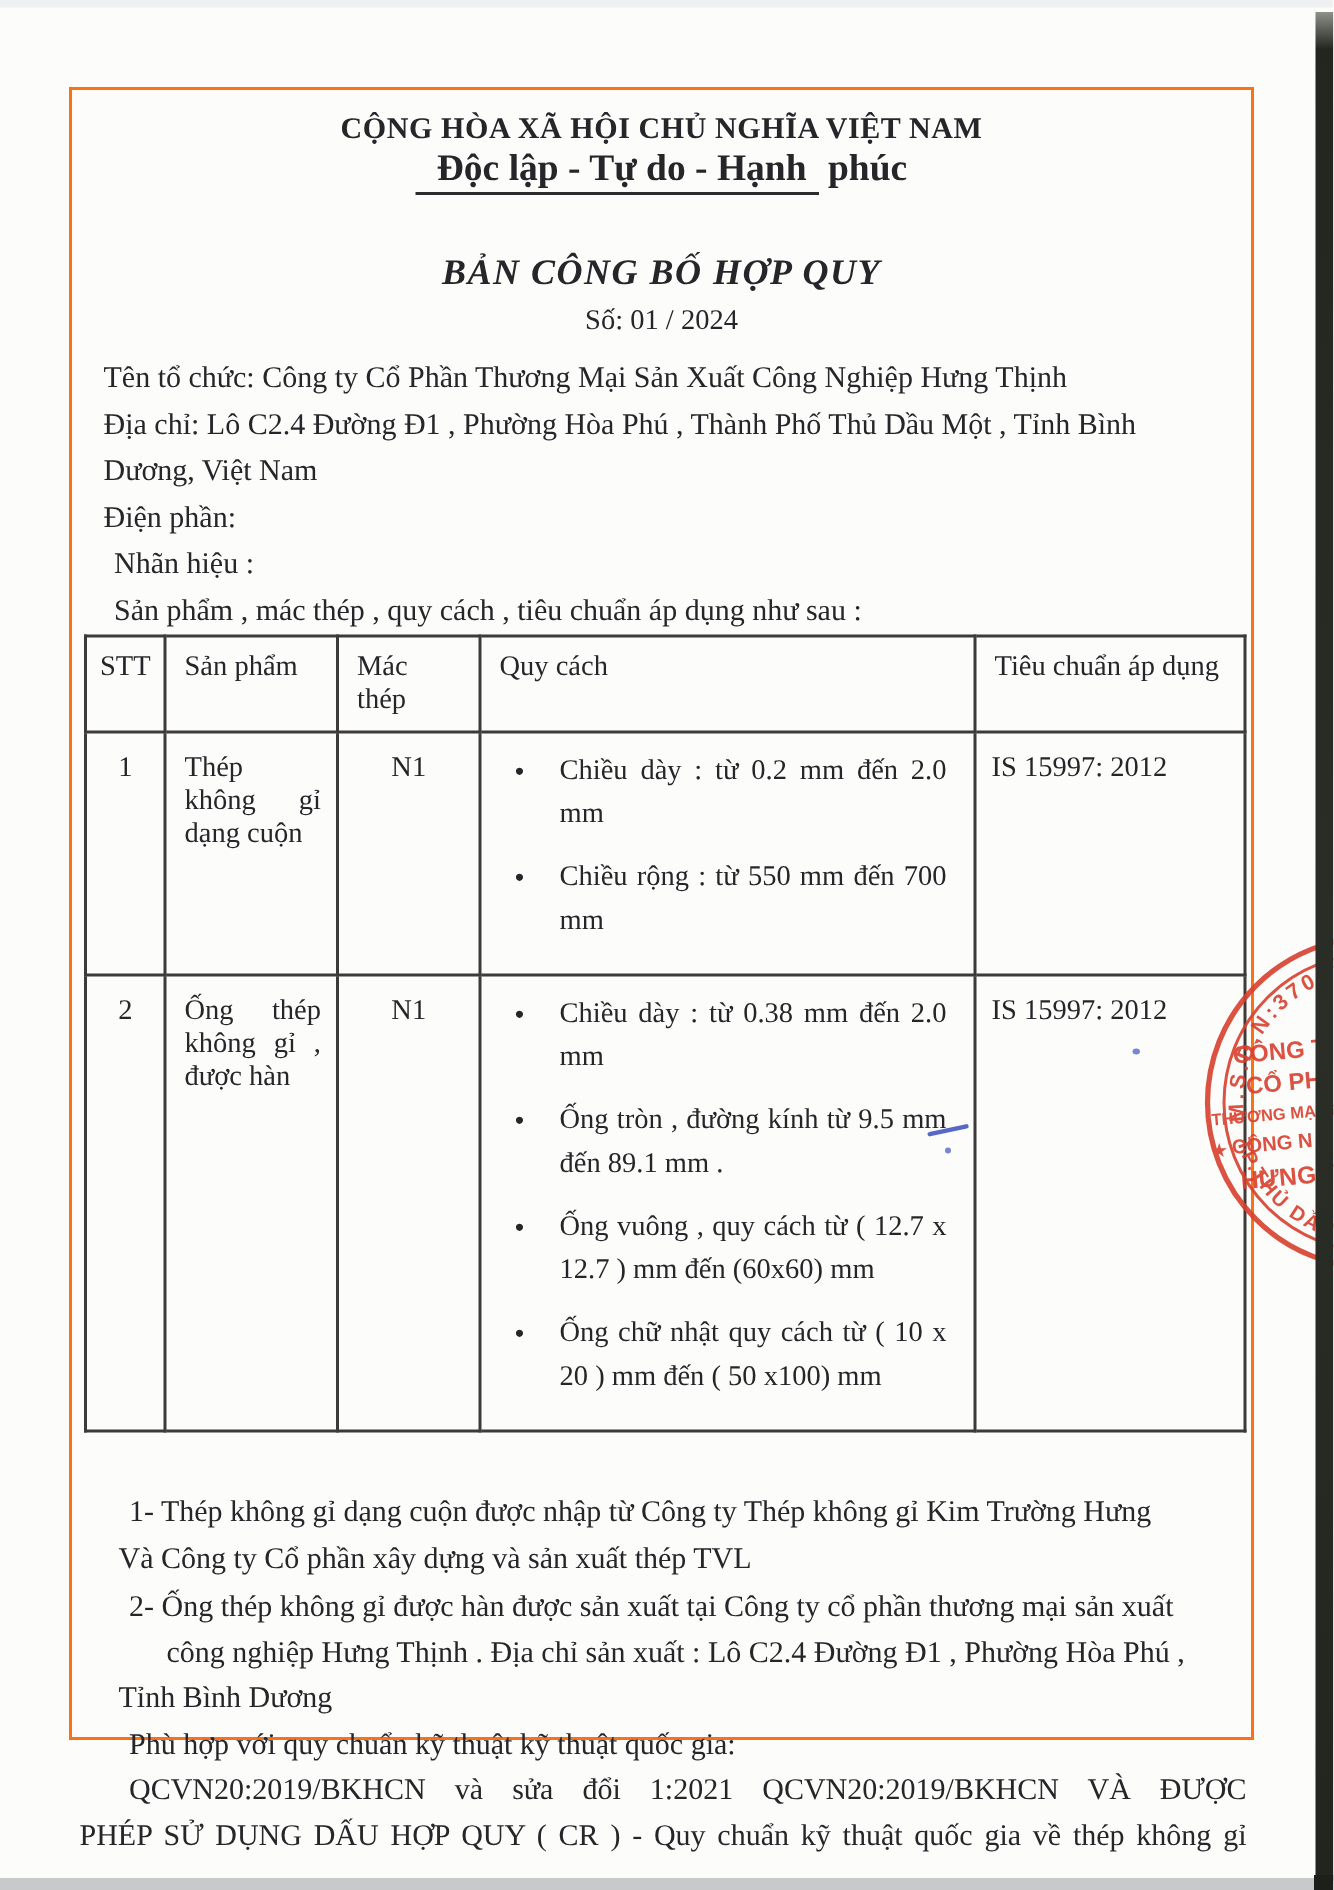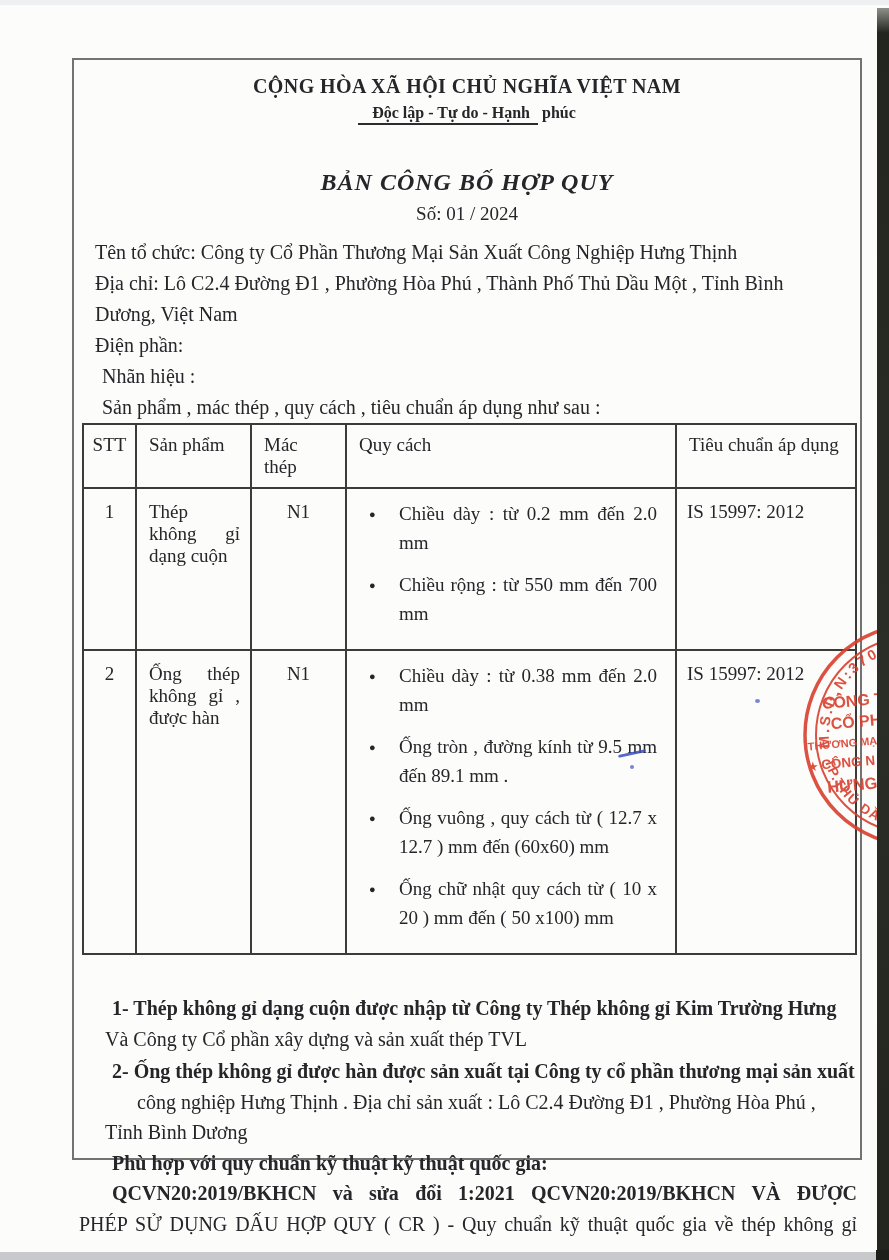--- a/index.html
+++ b/index.html
@@ -9,26 +9,26 @@
     font-family:"Liberation Serif","DejaVu Serif",serif;
     color:#26262a;
   }
   .scan-top-edge{position:absolute;top:0;left:0;width:889px;height:5px;background:#eef0f2;}
   .scan-right-strip{position:absolute;top:8px;left:877px;width:12px;height:1246px;
     background:linear-gradient(180deg,#8e908a 0%,#23251f 2%,#2b2d27 55%,#22241e 100%);z-index:30;}
   .scan-bottom-strip{position:absolute;left:0;top:1252px;width:889px;height:8px;background:#c8c9cb;z-index:31;}
   .scan-corner{position:absolute;left:876px;top:1250px;width:13px;height:10px;background:#1d1f1a;z-index:32;}
 
   .frame{
-    position:absolute;left:72px;top:58px;width:786px;height:1098px;
-    border:2px solid #737373;background:transparent;
+    position:absolute;left:46px;top:58px;width:786px;height:1098px;
+    border:2px solid #f97316;background:transparent;
   }
 
   .national{margin-top:14px;text-align:center;font-weight:bold;font-size:20px;line-height:24px;letter-spacing:.4px;}
-  .motto{margin-top:3px;text-align:center;font-weight:bold;font-size:16px;line-height:24px;}
+  .motto{margin-top:3px;text-align:center;font-weight:bold;font-size:25px;line-height:24px;}
   .motto .ul{border-bottom:2px solid #2c2c2e;padding:0 8px 2px 14px;}
   .doc-title{margin-top:44px;text-align:center;font-weight:bold;font-size:24px;line-height:26px;letter-spacing:1px;font-style:italic;}
   .doc-number{margin-top:6px;text-align:center;font-size:19px;line-height:26px;}
 
   .info{margin:10px 26px 0 21px;font-size:20px;line-height:31px;}
   .info .indent{padding-left:7px;}
 
   table.spec{
     border-collapse:collapse;margin:0 0 0 8px;width:773px;table-layout:fixed;
     font-size:19px;
@@ -39,21 +39,21 @@
   th.h.center{text-align:center;padding:9px 2px;}
   td.stt,td.mt{text-align:center;padding-top:12px;}
   td.sp{padding:12px 10px 8px 12px;text-align:justify;}
   td.tc{padding:12px 8px 8px 10px;}
   td.qc{padding:10px 8px 8px 0;}
   ul.bullets{list-style:none;margin:0;padding:0 10px 0 52px;}
   ul.bullets li{position:relative;margin-bottom:13px;text-align:justify;line-height:29px;}
   ul.bullets li::before{content:"●";position:absolute;left:-30px;top:1px;font-size:11px;}
 
   .notes{margin:38px 0 0 5px;width:778px;font-size:20px;line-height:30.5px;}
-  .notes .l1{padding-left:33px;font-weight:bold;}
+  .notes .l1{padding-left:33px;}
   .notes .l2{padding-left:26px;}
   .notes .l3{padding-left:58px;}
   .notes .just{text-align:justify;text-align-last:justify;}
   .notes .gap{margin-top:2px;}
 
   .stamp-svg{position:absolute;left:795px;top:615px;z-index:20;opacity:.9;}
   .stamp-svg text{font-family:"Liberation Sans","DejaVu Sans",sans-serif;font-weight:bold;}
 
   .pen-dash{position:absolute;left:618px;top:752px;width:28px;height:2.5px;background:#3a4ec0;
     transform:rotate(-12deg);border-radius:2px;opacity:.85;z-index:15;}

